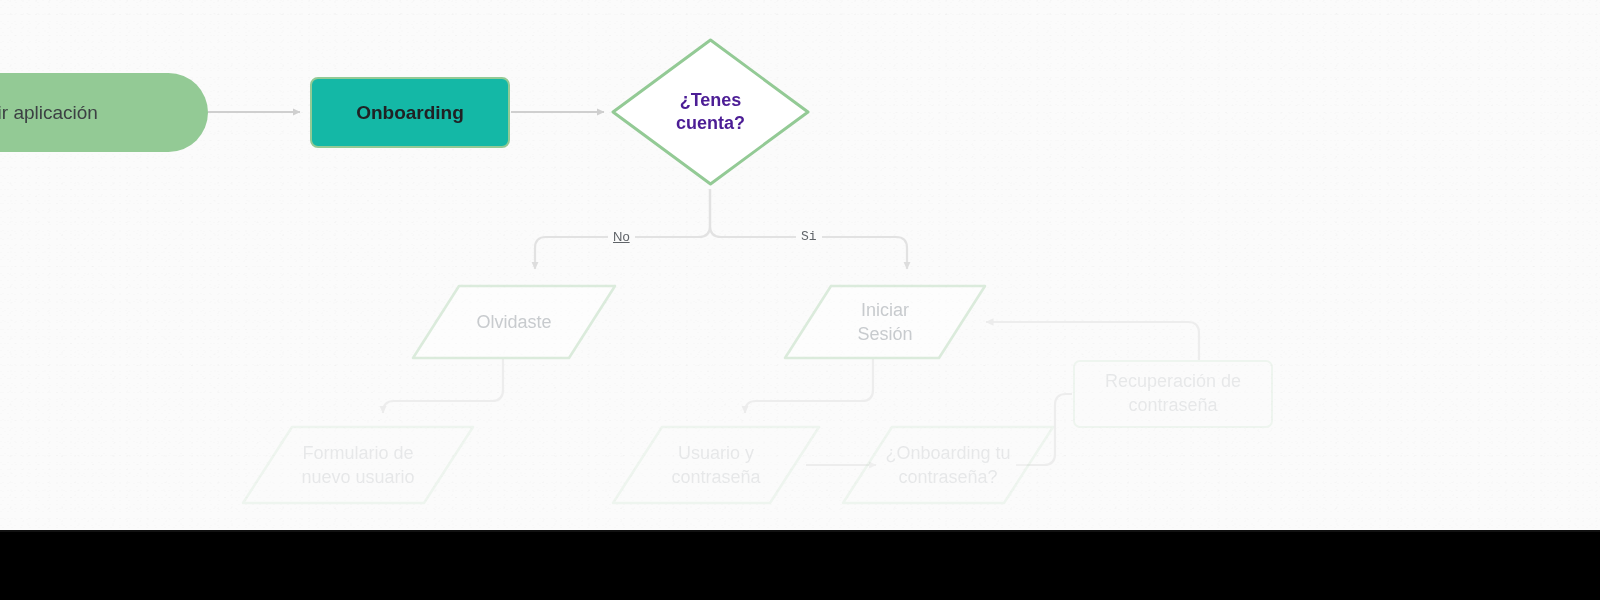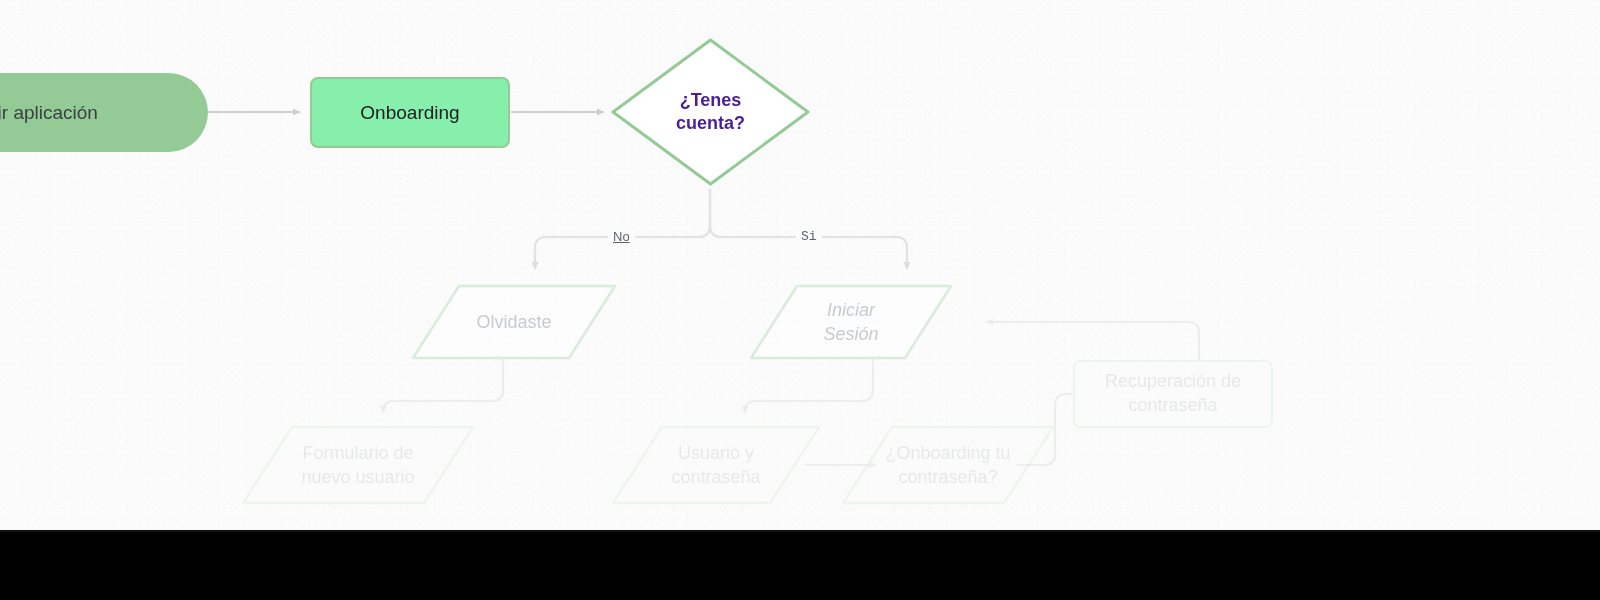--- a/index.html
+++ b/index.html
@@ -28,22 +28,22 @@
   .node{position:absolute;box-sizing:border-box;display:flex;align-items:center;
         justify-content:center;text-align:center;line-height:1.33;}
 
   
   .pill{
     background:#93ca95;border-radius:999px;
     color:#3c4043;font-size:19px;
     justify-content:flex-start;padding-left:28px;
   }
   .boxfilled{
-    background:#86efac;border:2.5px solid #93ca95;border-radius:8px;
-    color:#202124;font-size:19px;font-weight:normal;
+    background:#14b8a6;border:2.5px solid #93ca95;border-radius:8px;
+    color:#202124;font-size:19px;font-weight:bold;
   }
   .diamond-wrap{position:absolute;}
   .diamond-wrap .dlabel{
     position:absolute;inset:0;display:flex;align-items:center;justify-content:center;
     color:#4c1d95;font-size:18px;text-align:center;line-height:1.3;font-weight:bold;
   }
 
   
   .tier2{opacity:.52;}
   .tier3{opacity:.20;}
@@ -145,21 +145,21 @@
     </div>
   </div>
 
   <div class="para tier2" style="left:410px;top:283px;width:208px;height:78px;">
     <svg width="208" height="78" viewBox="0 0 208 78">
       <path d="M49,3 L205,3 L159,75 L3,75 Z" fill="#ffffff" stroke="#bfdec0" stroke-width="2.6" stroke-linejoin="round"></path>
     </svg>
     <div class="plabel">Olvidaste</div>
   </div>
 
-  <div class="para tier2" style="left:748px;top:283px;width:206px;height:78px;font-style:italic;">
+  <div class="para tier2" style="left:782px;top:283px;width:206px;height:78px;">
     <svg width="206" height="78" viewBox="0 0 206 78">
       <path d="M49,3 L203,3 L157,75 L3,75 Z" fill="#ffffff" stroke="#bfdec0" stroke-width="2.6" stroke-linejoin="round"></path>
     </svg>
     <div class="plabel">
       <div>
         <div>Iniciar</div>
         <div>Sesión</div>
       </div>
     </div>
   </div>

